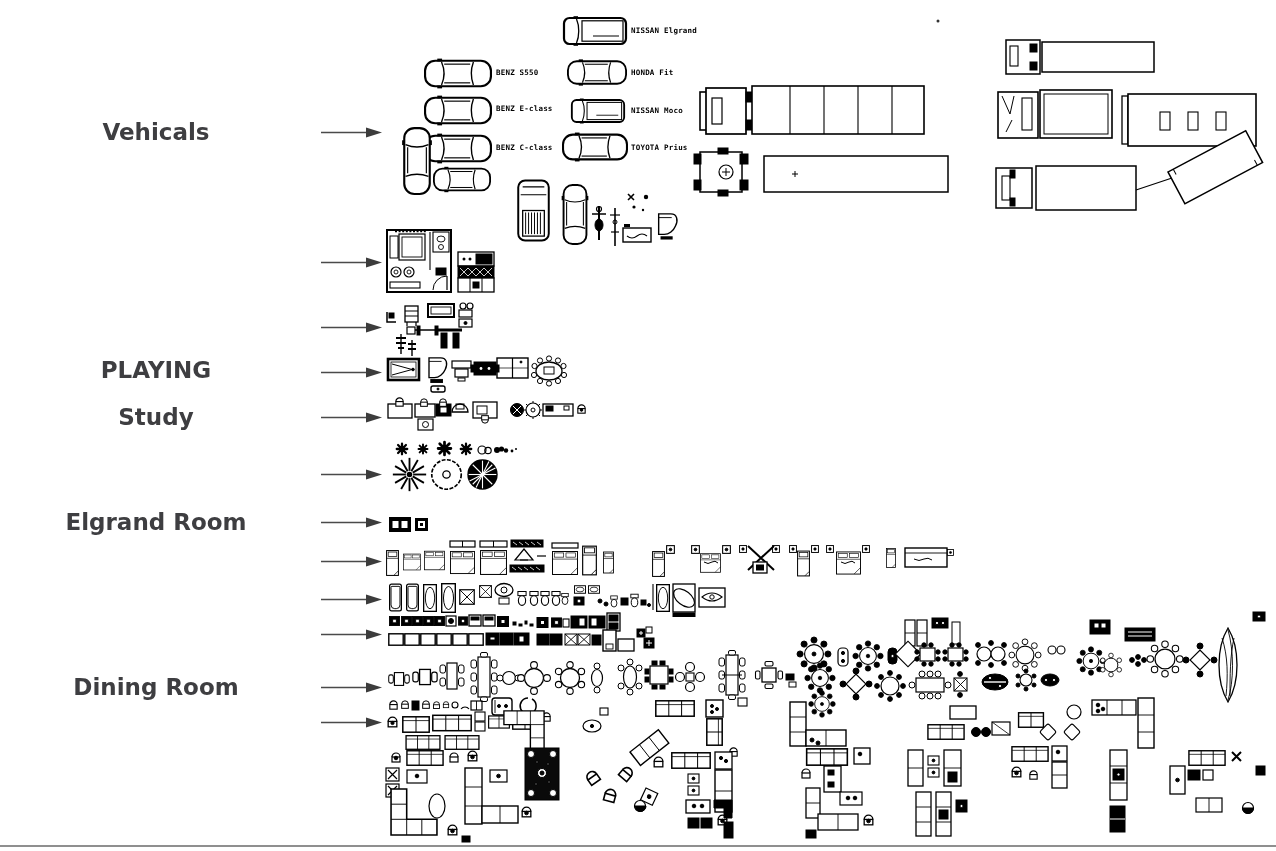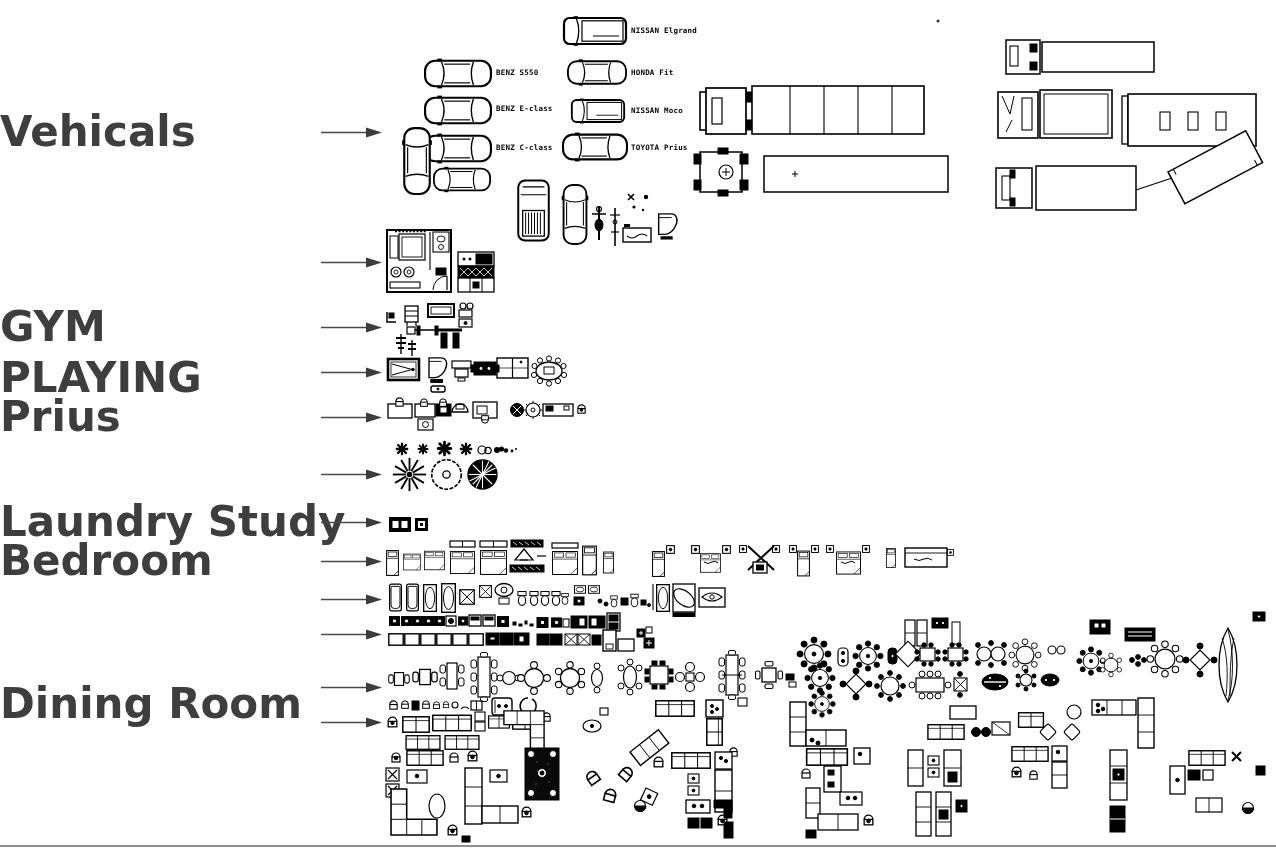--- a/index.html
+++ b/index.html
@@ -1,37 +1,35 @@
 <!DOCTYPE html>
 <html><head>
 <meta charset="utf-8">
 <style>
 *{margin:0;padding:0;box-sizing:border-box}
 html,body{width:1276px;height:851px;background:#fff;overflow:hidden}
 #canvas{position:relative;width:1276px;height:851px;background:#fff;
   font-family:"DejaVu Sans","Liberation Sans",sans-serif}
-.cat{position:absolute;left:0;width:312px;text-align:left;font-size:42px;
+.cat{position:absolute;left:0;width:312px;text-align:center;font-size:23px;
   font-weight:600;color:#3e3e41;line-height:36px;white-space:nowrap}
 .arr{position:absolute;left:321px;width:62px;height:15px}
 #blocks{position:absolute;left:0;top:0}
 .bottom-rule{position:absolute;left:0;top:845px;width:1276px;height:2px;background:#8f8f8f}
 .cadtxt{font-size:7.5px;font-weight:bold;font-family:"DejaVu Sans Mono","DejaVu Sans",monospace;fill:#000;letter-spacing:.2px}
 </style>
 </head>
 <body>
 
 <div id="canvas">
 
   <div class="cat" style="top:114px"><span>Vehicals</span></div>
-  <div class="cat" style="top:309px"><span>GYM</span></div>
-  <div class="cat" style="top:360px"><span>PLAYING</span></div>
-  <div class="cat" style="top:399px"><span>Prius</span></div>
-  <div class="cat" style="top:504px"><span>Laundry Study</span></div>
-  <div class="cat" style="top:543px"><span>Bedroom</span></div>
-  <div class="cat" style="top:686px"><span>Dining Room</span></div>
+  <div class="cat" style="top:352px"><span>PLAYING</span></div>
+  <div class="cat" style="top:399px"><span>Study</span></div>
+  <div class="cat" style="top:504px"><span>Elgrand Room</span></div>
+  <div class="cat" style="top:669px"><span>Dining Room</span></div>
 
   <svg class="arr" style="top:125px">
       <line x1="0" y1="7.5" x2="47" y2="7.5" stroke="#4a4a4a" stroke-width="1.3"></line>
       <polygon points="45,2.5 61,7.5 45,12.5" fill="#3c3c3c"></polygon>
     </svg>
   <svg class="arr" style="top:255px">
       <line x1="0" y1="7.5" x2="47" y2="7.5" stroke="#4a4a4a" stroke-width="1.3"></line>
       <polygon points="45,2.5 61,7.5 45,12.5" fill="#3c3c3c"></polygon>
     </svg>
   <svg class="arr" style="top:320px">

